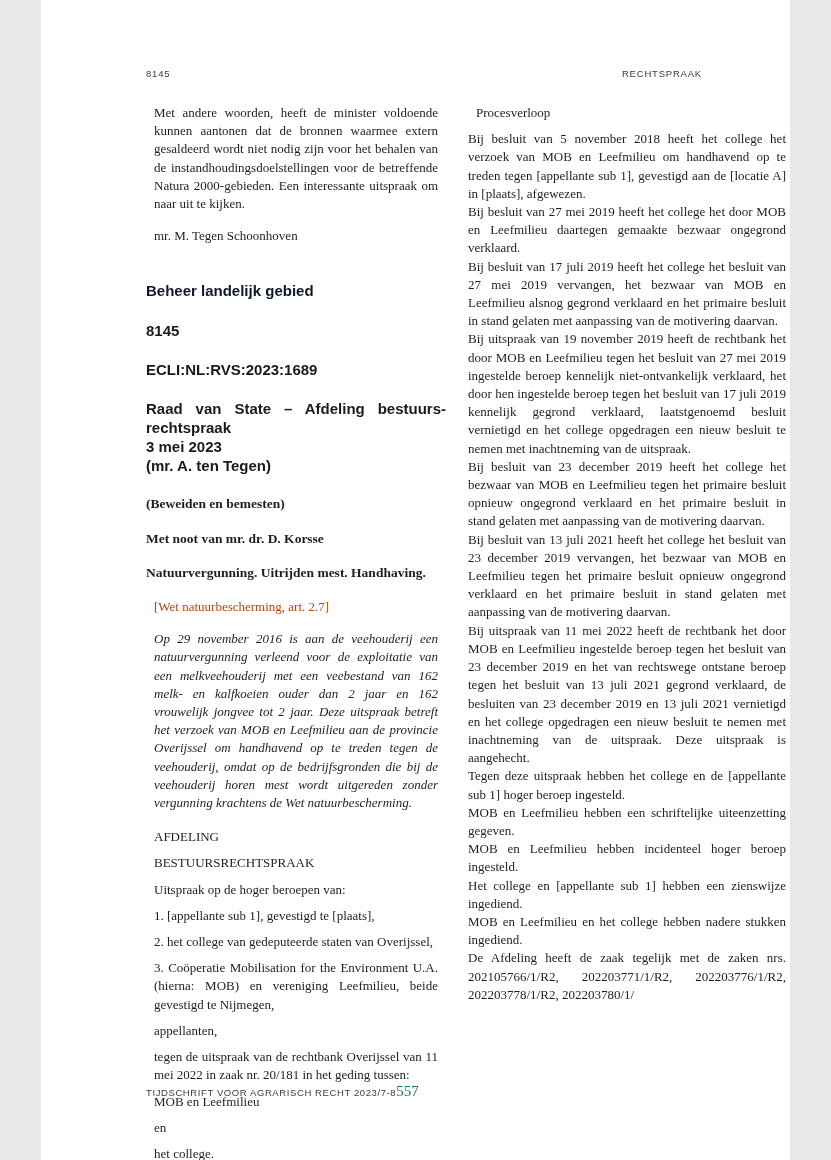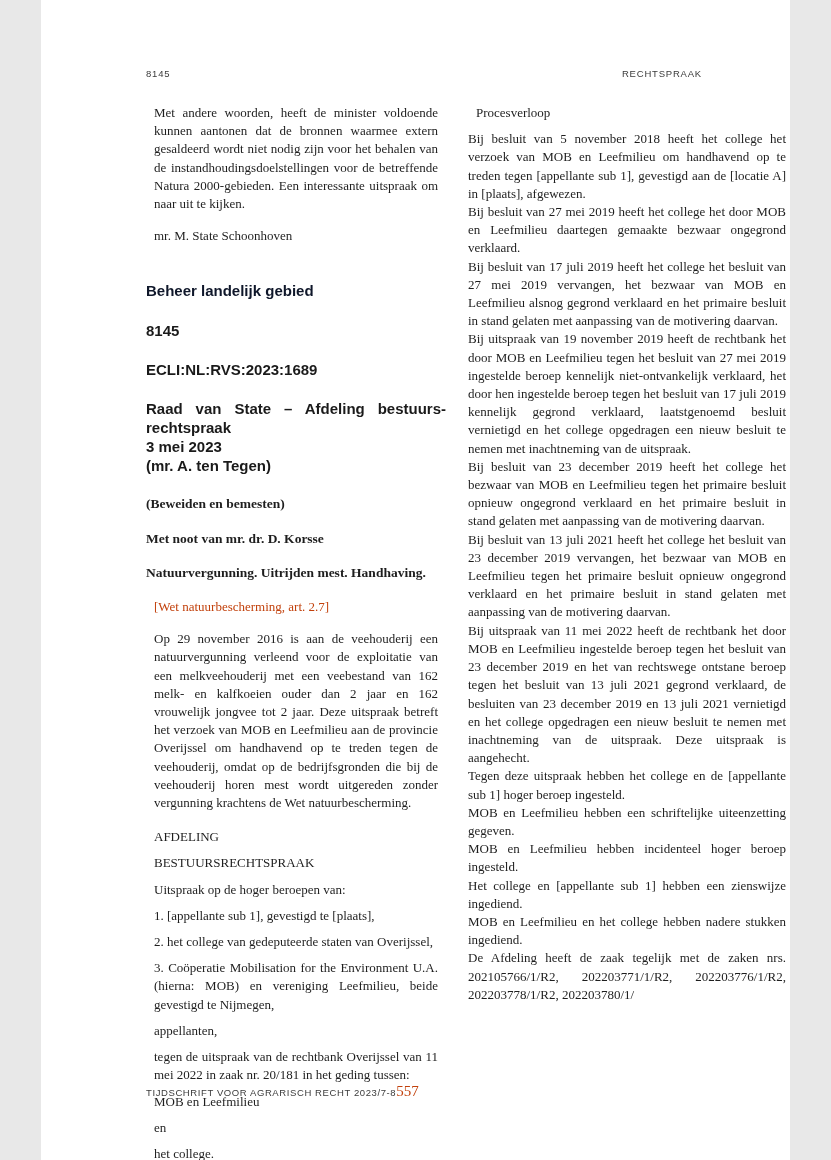--- a/index.html
+++ b/index.html
@@ -21,21 +21,21 @@
   }
   
   .columns{
     position:absolute;top:96px;left:105px;width:640px;
     display:flex;gap:22px;align-items:flex-start;
   }
   .col-left{width:300px;}
   .col-right{width:318px;}
   .serif{font-size:13px;line-height:18.2px;margin:8px;}
   .just{text-align:justify;}
-  .italic{}
+  .italic{font-style:italic;}
   .serifb{font-weight:bold;font-size:13.5px;line-height:18.2px;margin:0;}
   .sansb{
     font-family:"Liberation Sans", sans-serif;
     font-weight:bold;font-size:15px;line-height:19px;margin:0;
     color:#1a1a1a;
   }
   h2.green{
     font-family:"Liberation Sans", sans-serif;
     font-weight:bold;font-size:15px;line-height:20px;
     color:#0f172a;margin:36px 0 0 0;
@@ -52,38 +52,38 @@
   .page-footer{
     position:absolute;top:1083px;left:105px;right:88px;
     display:flex;align-items:baseline;
   }
   .page-footer .journal{
     font-family:"Liberation Sans", sans-serif;
     font-size:9.5px;letter-spacing:0.6px;color:#3a3a3a;
   }
   .page-footer .pagenum{
     font-family:"Liberation Serif", serif;
-    font-size:15px;color:#c2410c;
+    font-size:15px;color:#0f766e;
   }
 </style>
 </head>
 <body>
 
 <div class="page">
 
   <header class="running-head">
     <span>8145</span>
     <span>RECHTSPRAAK</span>
   </header>
 
   <main class="columns">
 
     <section class="col col-left">
       <p class="serif just">Met andere woorden, heeft de minister voldoende kunnen aantonen dat de bronnen waarmee extern gesaldeerd wordt niet nodig zijn voor het behalen van de instandhoudingsdoelstellingen voor de betreffende Natura 2000-gebieden. Een interessante uitspraak om naar uit te kijken.</p>
-      <p class="serif byline">mr. M. State Schoonhoven</p>
+      <p class="serif byline">mr. M. Tegen Schoonhoven</p>
 
       <h2 class="green">Beheer landelijk gebied</h2>
 
       <h3 class="sansb mt20">8145</h3>
       <h3 class="sansb mt20">ECLI:NL:RVS:2023:1689</h3>
 
       <div class="courtblock">
         <p class="sansb just">Raad van State – Afdeling bestuurs­rechtspraak</p>
         <p class="sansb">3 mei 2023</p>
         <p class="sansb">(mr. A. ten Tegen)</p>

